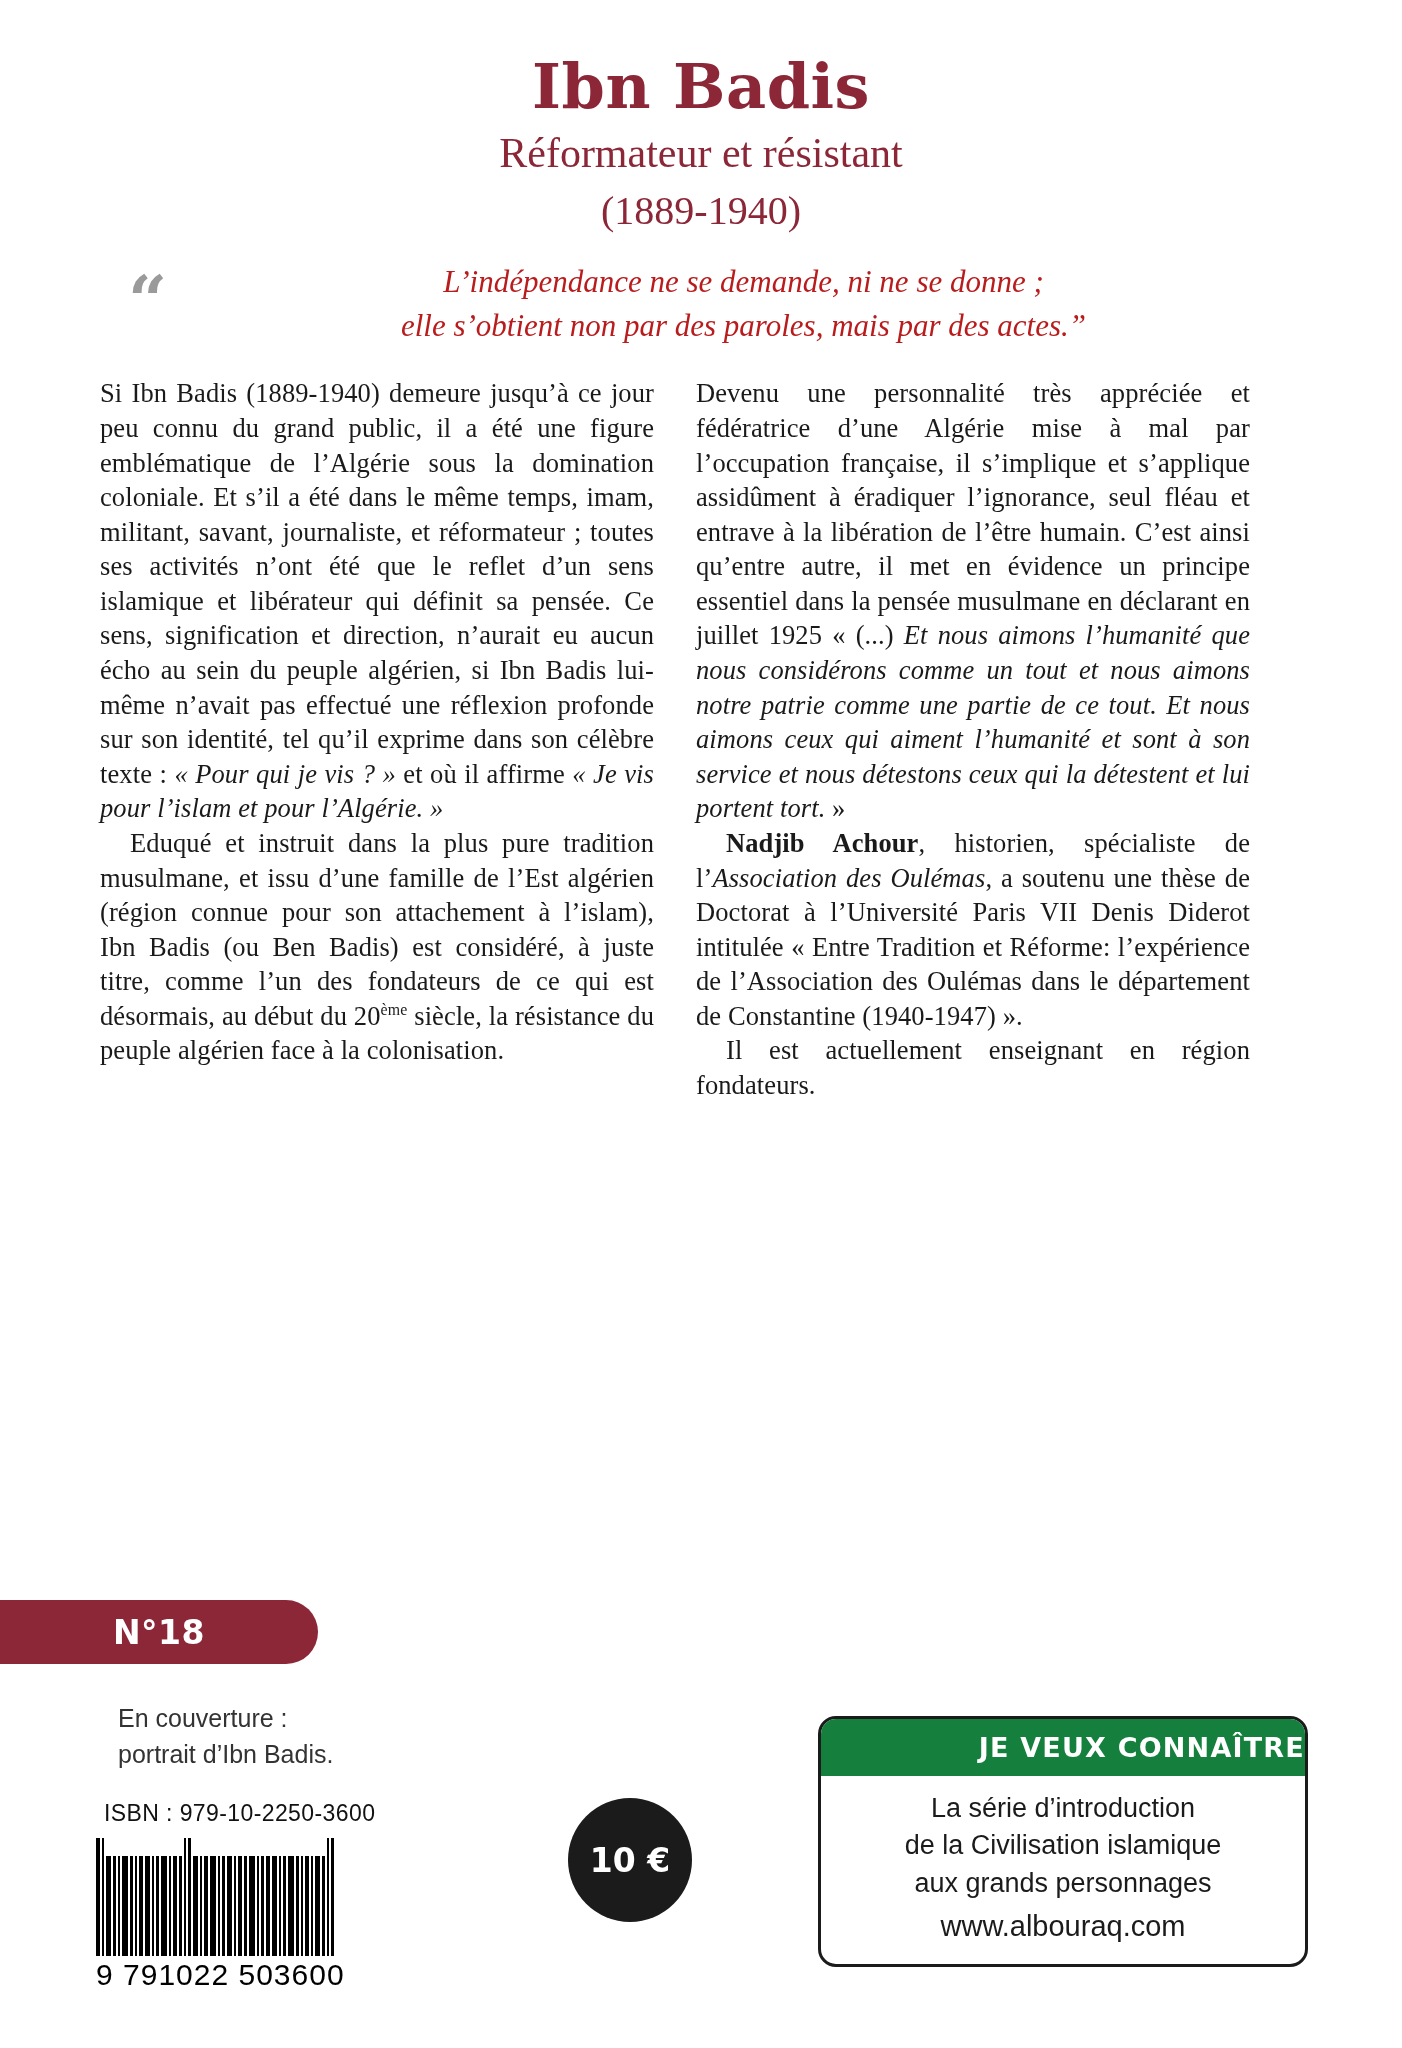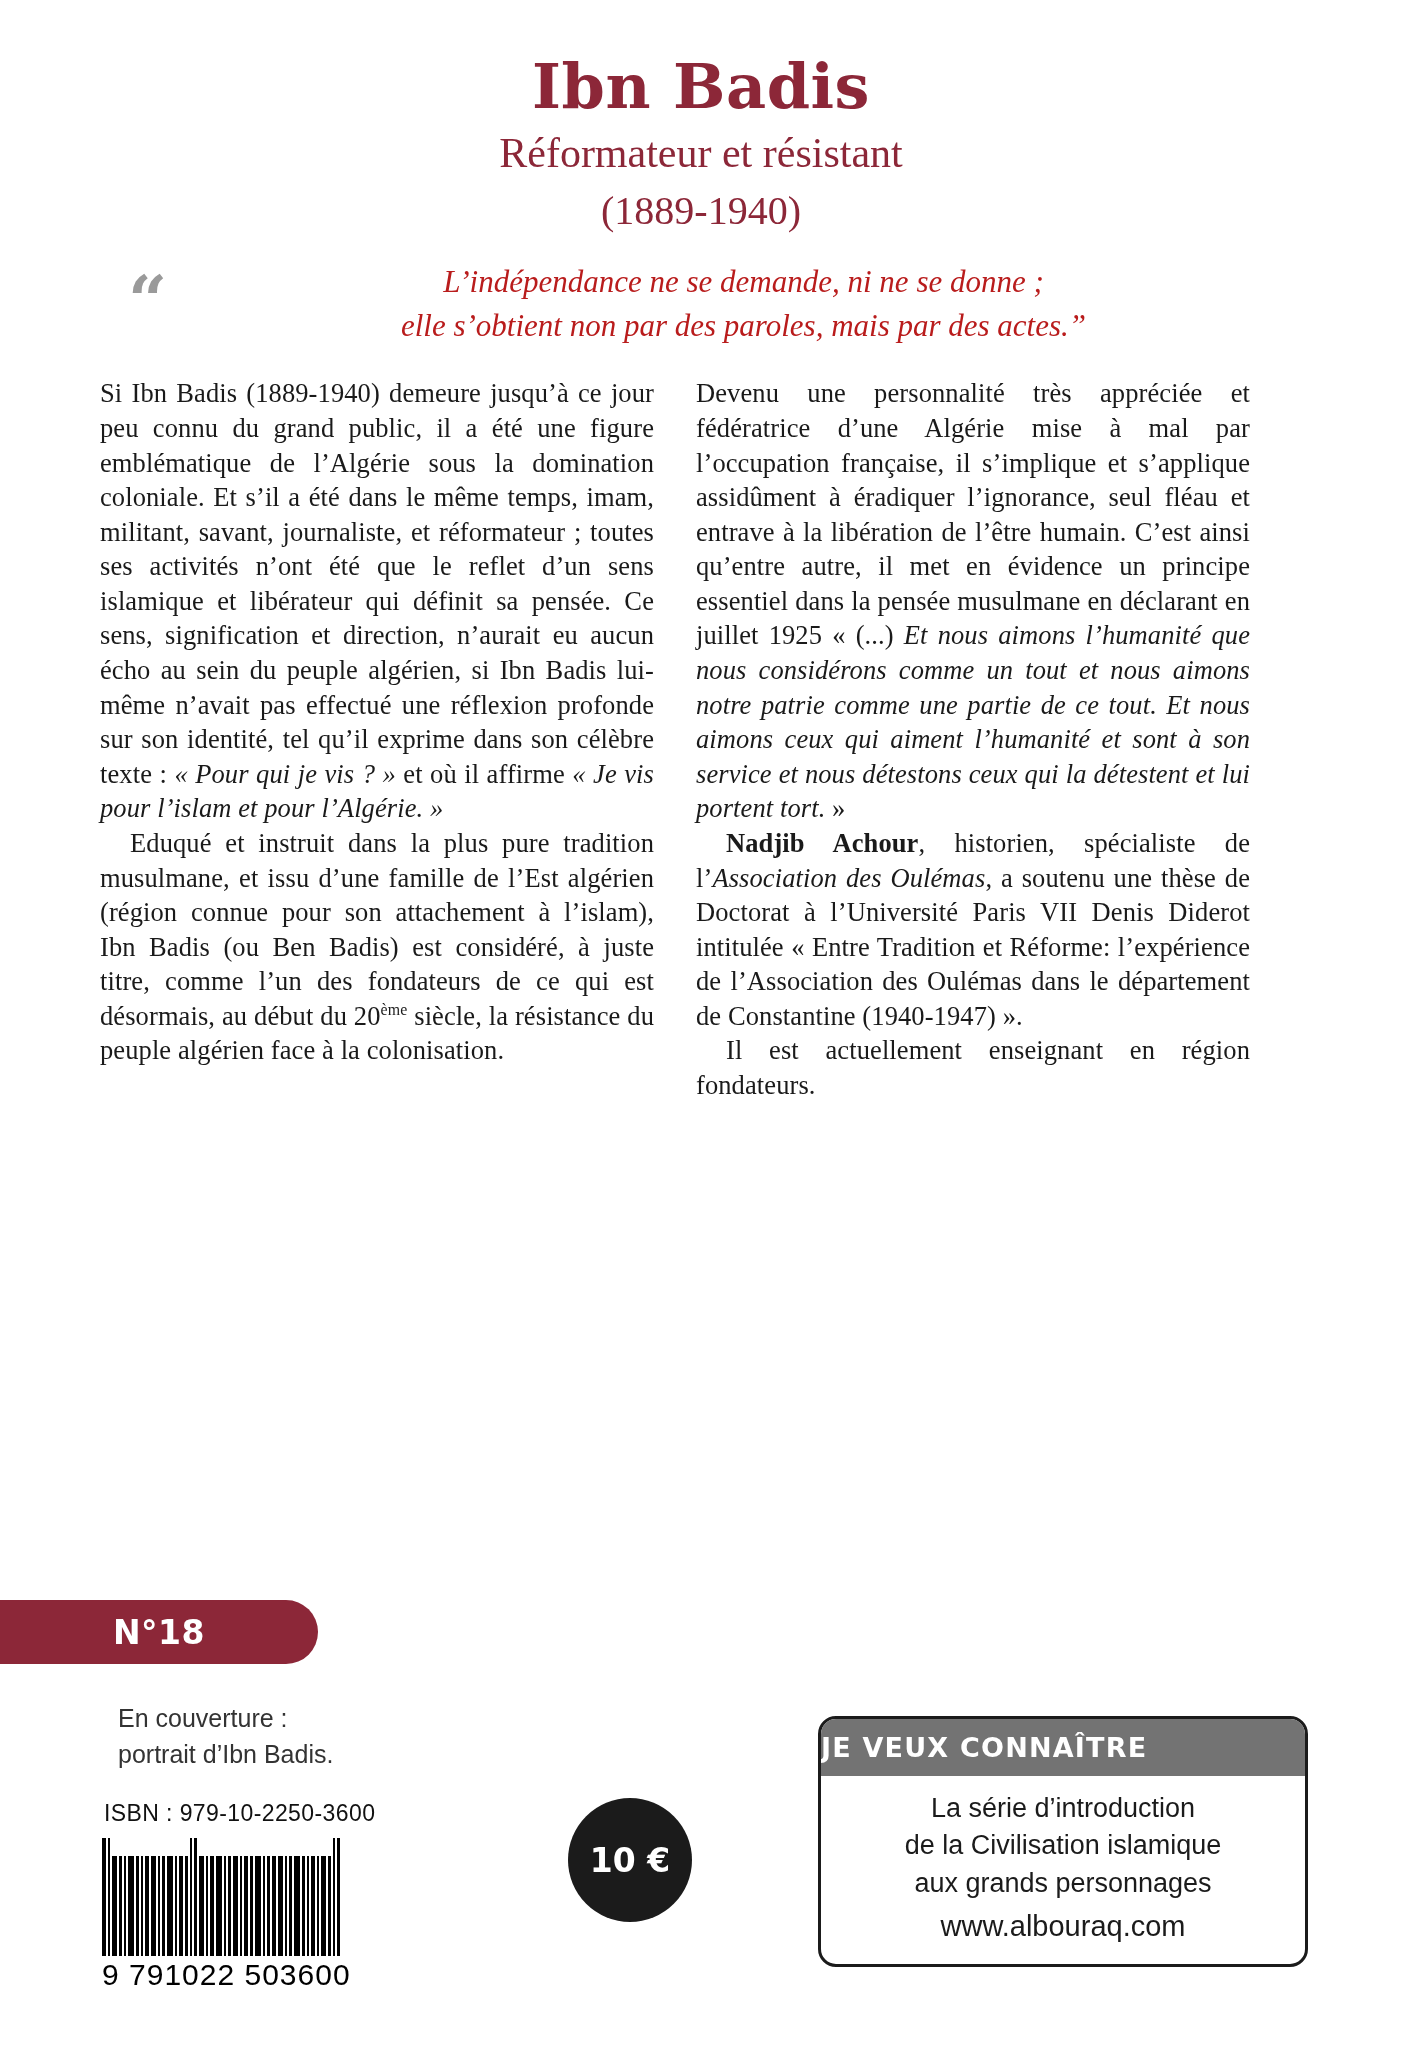--- a/index.html
+++ b/index.html
@@ -133,21 +133,21 @@
     left: 104px;
     top: 1800px;
     font-family: Liberation Sans, sans-serif;
     font-size: 23px;
     color: #111;
     letter-spacing: 0.4px;
   }
 
   .barcode-wrap {
     position: absolute;
-    left: 102px;
+    left: 96px;
     top: 1838px;
     width: 290px;
   }
   .bars { display: flex; align-items: flex-end; height: 118px; }
   .bars span { display: block; background: #000; margin-right: 2px; }
   .barcode-digits {
     font-family: "Liberation Sans", sans-serif;
     font-size: 30px;
     letter-spacing: 1px;
     margin-top: 2px;
@@ -178,23 +178,23 @@
     position: absolute;
     left: 818px;
     top: 1716px;
     width: 490px;
     border: 3px solid #1b1b1b;
     border-radius: 18px;
     overflow: hidden;
     background: #fff;
   }
   .series-head {
-    background: #737373;
+    background: #15803d;
     color: #fff;
-    text-align: left;
+    text-align: right;
     font-family: "DejaVu Sans", sans-serif;
     font-weight: bold;
     font-size: 27px;
     letter-spacing: 1.2px;
     padding: 13px 0 13px 0;
   }
   .series-body {
     text-align: center;
     padding: 14px 10px 18px 10px;
     font-family: "Liberation Sans", sans-serif;

